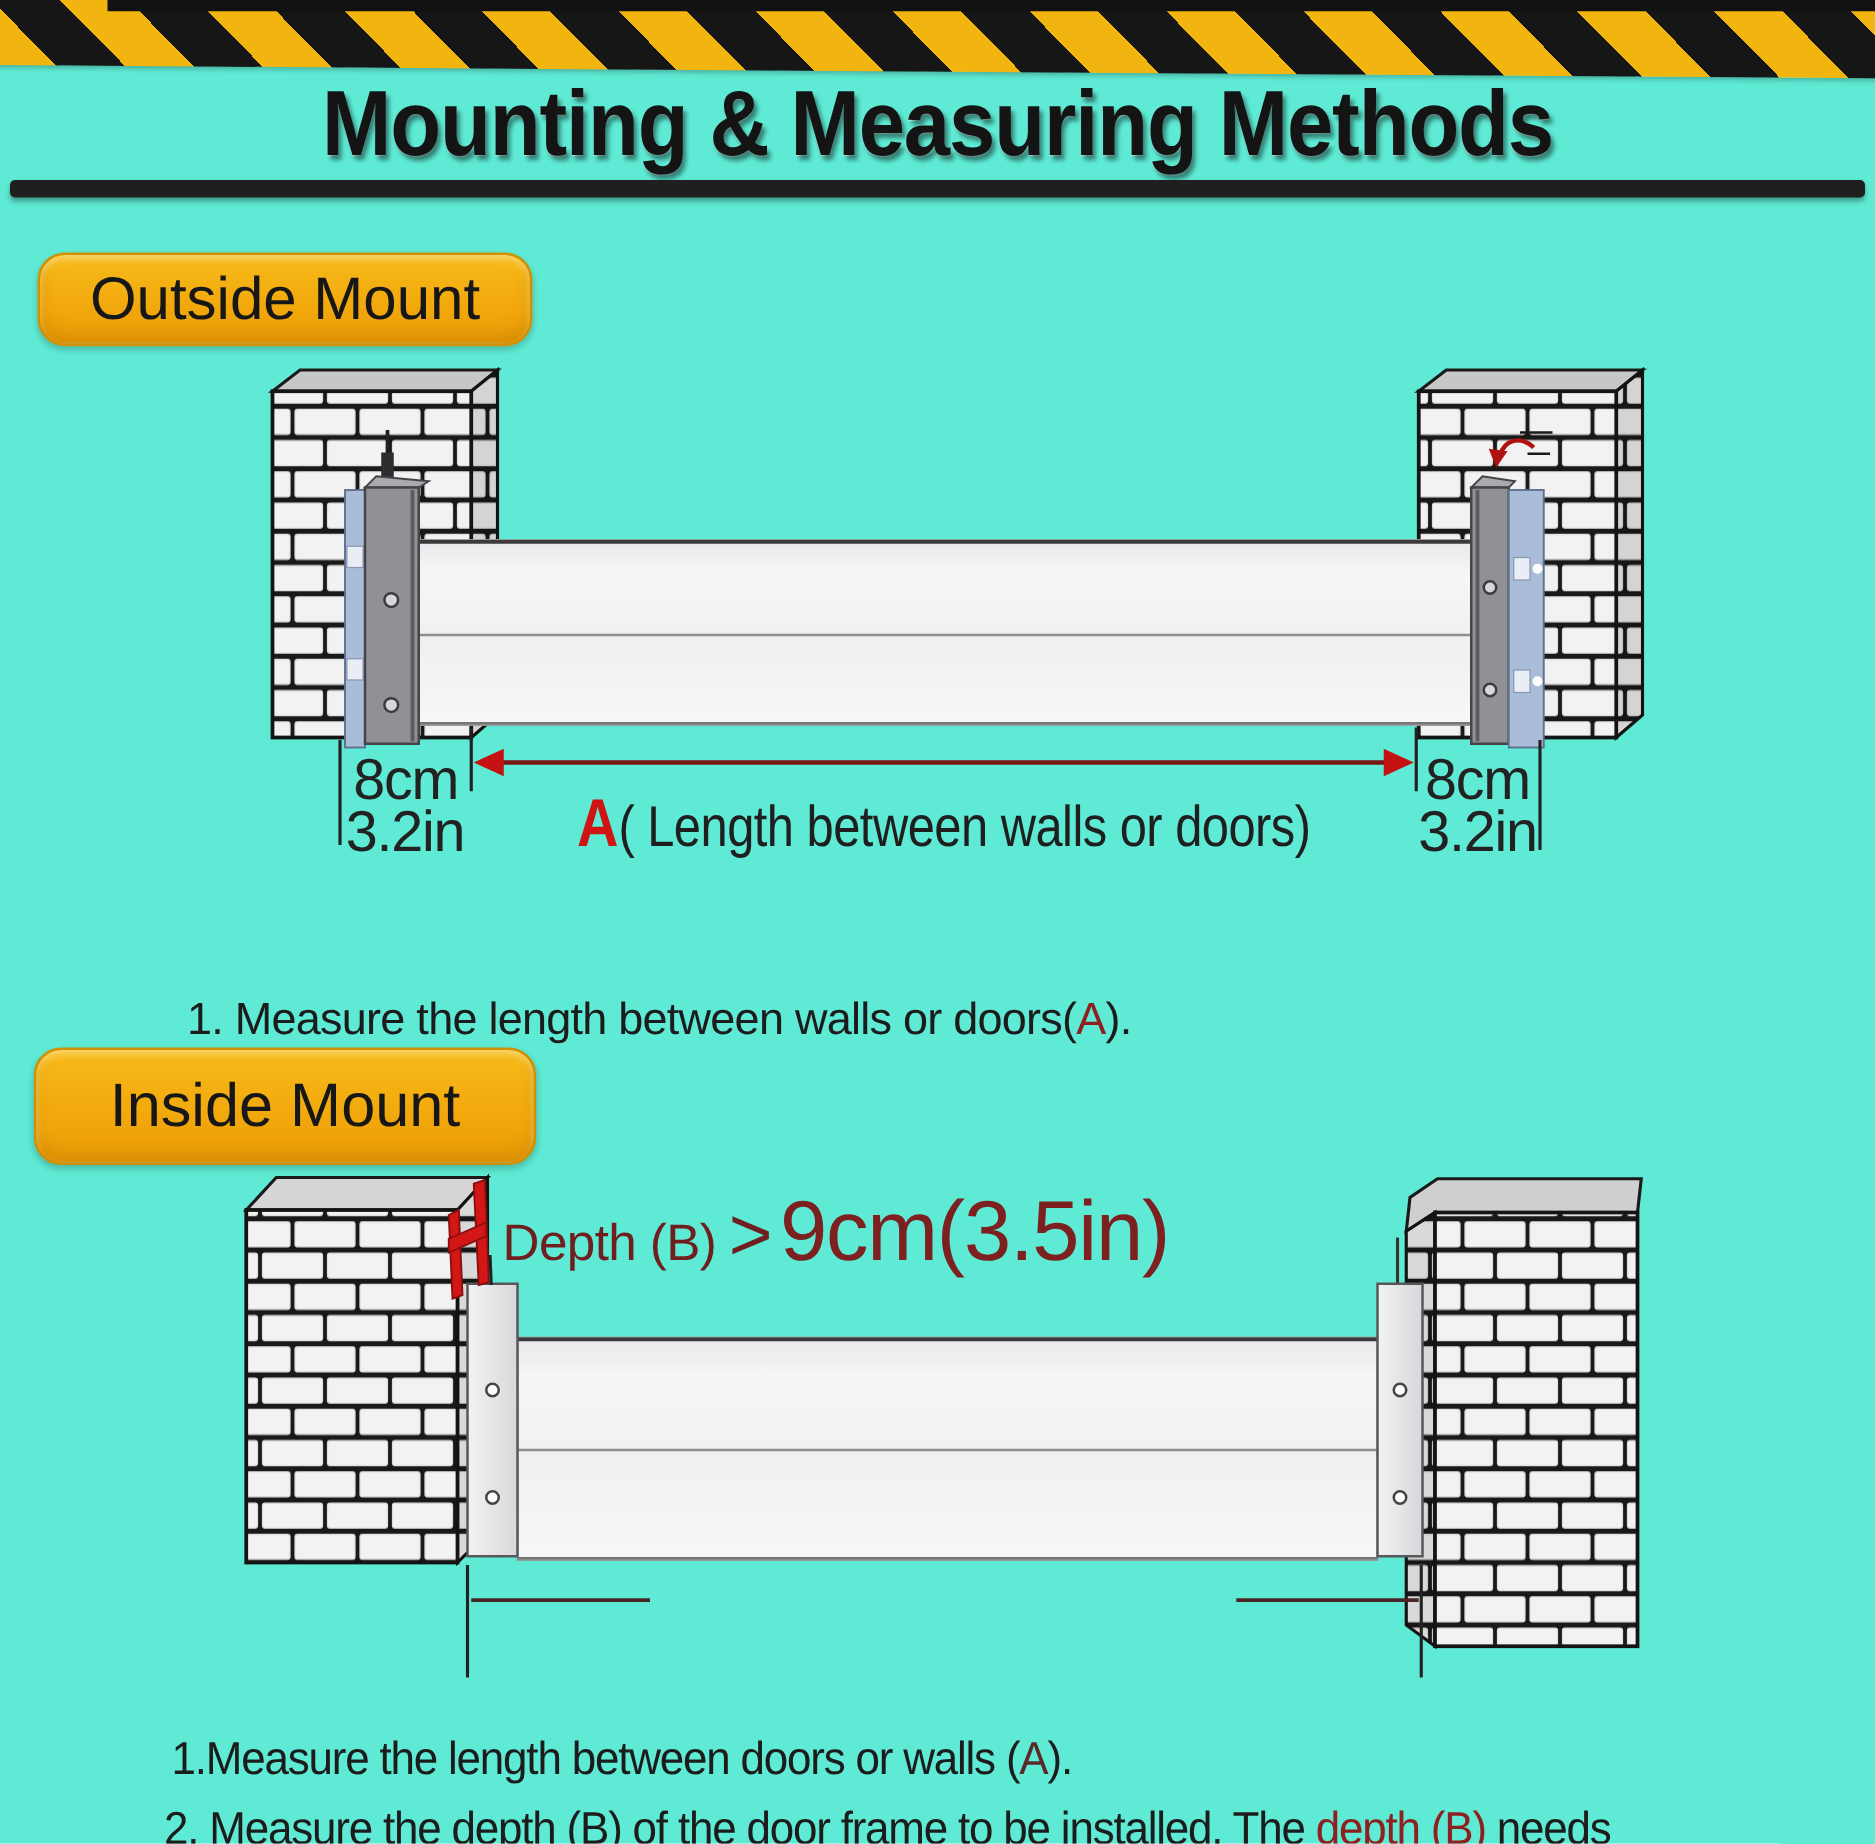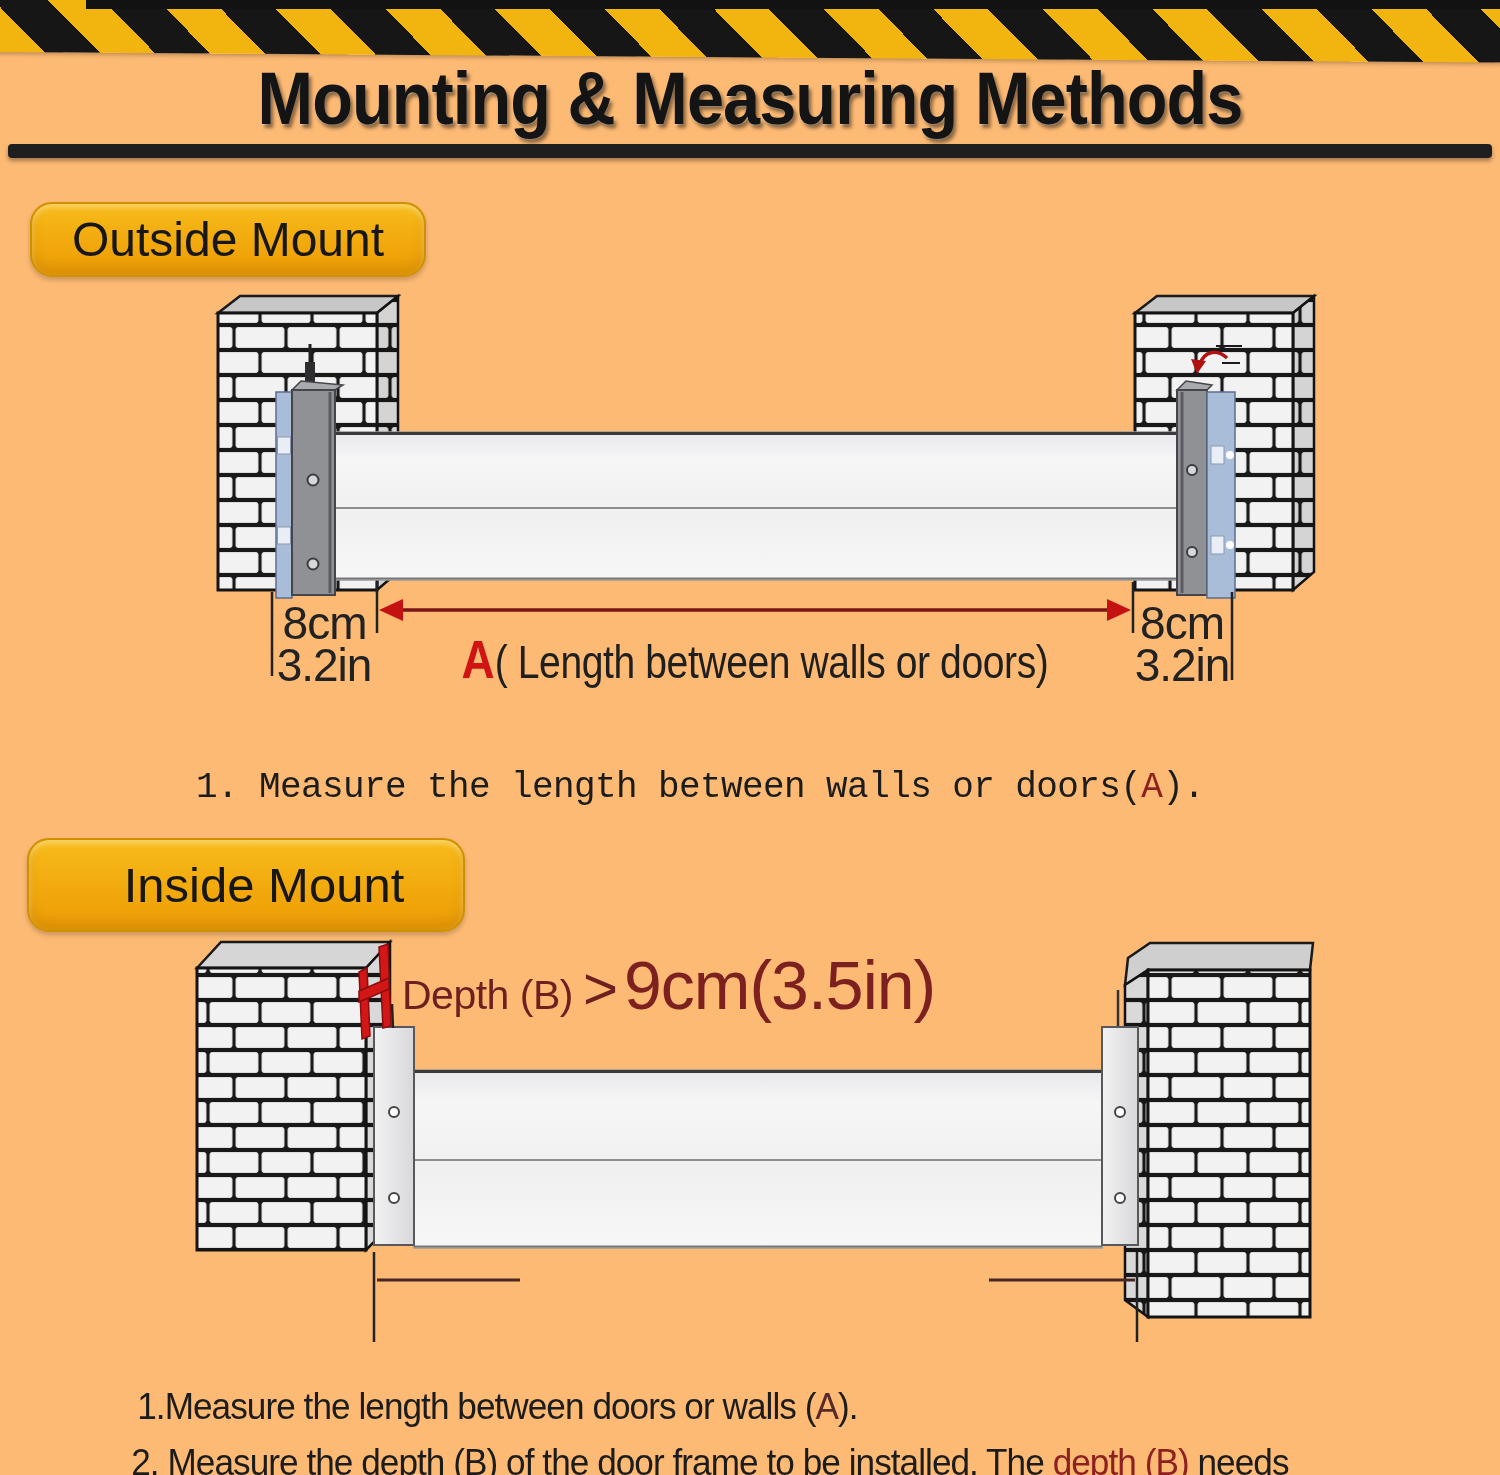--- a/index.html
+++ b/index.html
@@ -1,37 +1,37 @@
 <!DOCTYPE html>
 <html style="--hazard-yellow: #f2b40e; --stripe-black: #161616; --badge-yellow: #f2a90d; --bright-red: #d01414; --step-red: #8e2020; --note-maroon: #6f1f1f; --arrow-line: #7a1616; --arrow-head: #c41212; --gauge-red: #d31717;"><head>
 <meta charset="utf-8">
 <style>
   html,body{margin:0;padding:0;background:#ffffff;}
-  .page{position:relative;width:1500px;height:1475px;background:#fdba74;overflow:hidden;
+  .page{position:relative;width:1500px;height:1475px;background:#5eead4;overflow:hidden;
         font-family:"Liberation Sans","DejaVu Sans",sans-serif;color:#1a1a1a;}
 
   
   .hazard-band{position:absolute;left:-10px;top:-4px;width:1530px;height:56px;
     background:repeating-linear-gradient(45deg,var(--hazard-yellow,#f2b40e) 0 39px,var(--stripe-black,#161616) 39px 78px);
     transform:rotate(0.4deg);transform-origin:0 0;box-shadow:0 2px 4px rgba(0,0,0,.25);}
   .hazard-topbar{position:absolute;left:86px;top:0;width:1414px;height:9px;background:#121212;}
   .page-title{position:absolute;left:0;top:56px;width:1500px;text-align:center;
     font-size:74px;font-weight:700;letter-spacing:-1px;color:#141414;
     transform:scaleX(.9);transform-origin:center top;
     text-shadow:3px 4px 4px rgba(0,0,0,.45),0 1px 0 rgba(255,255,255,.55);}
   .title-underbar{position:absolute;left:8px;top:144px;width:1484px;height:14px;background:#1f1f1f;
     border-radius:4px;box-shadow:0 3px 4px rgba(0,0,0,.35);}
 
   
   .badge{position:absolute;display:flex;align-items:center;justify-content:center;
     background:linear-gradient(180deg,#f7bb1a 0%,var(--badge-yellow,#f2a90d) 55%,#ec9d06 100%);
     border:2px solid #cf9004;border-radius:22px;color:#171717;
     box-shadow:0 3px 5px rgba(0,0,0,.2),inset 0 -8px 12px rgba(170,105,0,.3),inset 0 3px 6px rgba(255,240,180,.6);}
   .badge-outside{left:30px;top:202px;width:392px;height:71px;font-size:48px;}
-  .badge-inside{left:27px;top:838px;width:398px;height:90px;font-size:49px;padding-left:36px;}
+  .badge-inside{left:27px;top:838px;width:398px;height:90px;font-size:49px;}
 
   
   .scene{position:absolute;left:0;top:0;pointer-events:none;}
 
   
   .dim-txt{position:absolute;text-align:center;font-size:46px;color:#222;letter-spacing:-1px;}
   .a-span-label{position:absolute;left:400px;top:628px;width:710px;display:flex;justify-content:center;
     align-items:baseline;transform:scaleX(.85);transform-origin:center top;white-space:pre;}
   .a-span-label .big-a{font-size:54px;font-weight:700;color:var(--bright-red,#d01414);}
   .a-span-label .rest{font-size:46px;color:#1f1f1f;letter-spacing:-0.5px;}
@@ -208,21 +208,21 @@
 
   <div class="dim-txt" style="left:272px;top:596px;width:105px;">8cm</div>
   <div class="dim-txt" style="left:268px;top:638px;width:112px;">3.2in</div>
   <div class="dim-txt" style="left:1130px;top:596px;width:104px;">8cm</div>
   <div class="dim-txt" style="left:1126px;top:638px;width:112px;">3.2in</div>
 
   <div class="a-span-label">
     <span class="big-a">A</span><span class="rest">( Length between walls or doors)</span>
   </div>
 
-  <div class="step" style="left:112px;top:726px;font-family:Liberation Mono, monospace;">
+  <div class="step" style="left:112px;top:752px;">
     <span>1. Measure the length between walls or doors(</span><span class="red">A</span><span>).</span>
   </div>
 
   <div class="depth-note">
     <span class="lbl">Depth (B)</span>
     <span class="gt">&gt;</span>
     <span class="val">9cm(3.5in)</span>
   </div>
 
 

